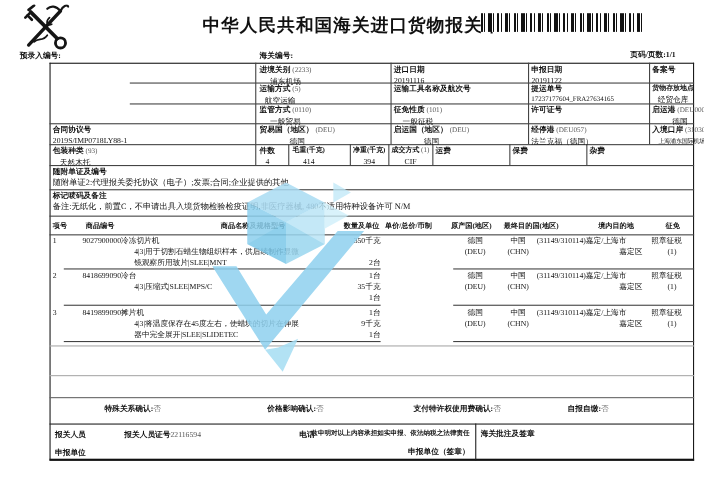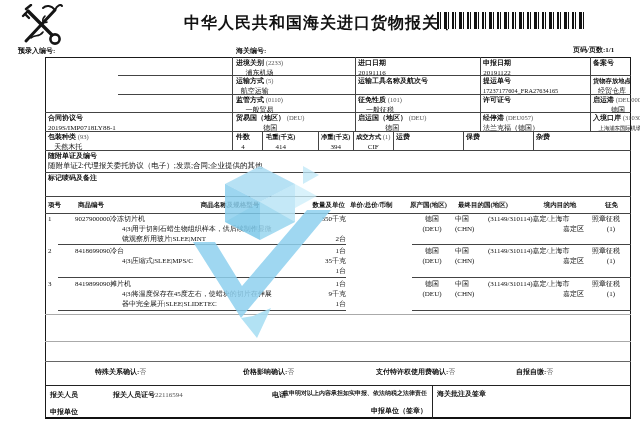--- a/index.html
+++ b/index.html
@@ -21,21 +21,21 @@
   .barcode{position:absolute;left:437px;top:12px;width:148px;height:17px;
     background:repeating-linear-gradient(90deg,#111 0 2px,#fff 2px 3px,#111 3px 4px,#fff 4px 7px,#111 7px 10px,#fff 10px 11px,#111 11px 12px,#fff 12px 15px);}
   .ghead{position:absolute;font-size:6.5px;font-weight:bold;white-space:nowrap;}
   .grow{position:absolute;left:0;width:640px;height:32px;}
   .g{position:absolute;top:0;font-size:7px;line-height:9px;white-space:nowrap;}
   .no{left:48px;}
   .codename{left:75px;}
   .spec{left:122px;}
   .qty{left:270px;width:76px;text-align:right;}
   .org{left:408px;width:48px;text-align:center;}
-  .dst{left:455px;width:32px;text-align:left;}
+  .dst{left:455px;width:32px;text-align:center;}
   .dom{left:488px;width:106px;}
   .dom2{left:488px;width:96px;text-align:right;}
   .dty{left:592px;width:23px;}
   .dty2{text-align:right;}
   .conf{position:absolute;top:367px;font-size:7px;font-weight:bold;}
   .conf .v{font-weight:normal;color:#777;}
   .bt{font-size:7px;font-weight:bold;white-space:nowrap;}
   .wm{position:absolute;left:185px;top:150px;width:410px;height:195px;z-index:40;
       pointer-events:none;opacity:.85;}
   .wm-brand{position:absolute;left:122px;top:18px;font-family:"DejaVu Sans","Liberation Sans",sans-serif;
@@ -208,20 +208,21 @@
     <div class="vl"></div>
   </div>
 
   <div class="cell" style="left:48px;top:152px">
     <div class="lb">随附单证及编号</div>
     <div class="vl" style="font-size:7.5px">随附单证2:代理报关委托协议（电子）;发票;合同;企业提供的其他</div>
   </div>
 
   <div class="cell" style="left:48px;top:174px">
     <div class="lb">标记唛码及备注</div>
+    <div class="vl" style="font-size:7.5px">备注:无纸化，前置C，不申请出具入境货物检验检疫证明,非医疗器械, 480不适用特种设备许可 N/M</div>
   </div>
 
   <span class="ghead" style="left:48px;top:201px">项号</span>
   <span class="ghead" style="left:78px;top:201px">商品编号</span>
   <span class="ghead" style="left:120px;top:201px;width:220px;text-align:center">商品名称及规格型号</span>
   <span class="ghead" style="left:285px;top:201px;width:60px;text-align:right">数量及单位</span>
   <span class="ghead" style="left:350px;top:201px">单价/总价/币制</span>
   <span class="ghead" style="left:410px;top:201px">原产国(地区)</span>
   <span class="ghead" style="left:458px;top:201px">最终目的国(地区)</span>
   <span class="ghead" style="left:520px;top:201px;width:80px;text-align:center">境内目的地</span>

